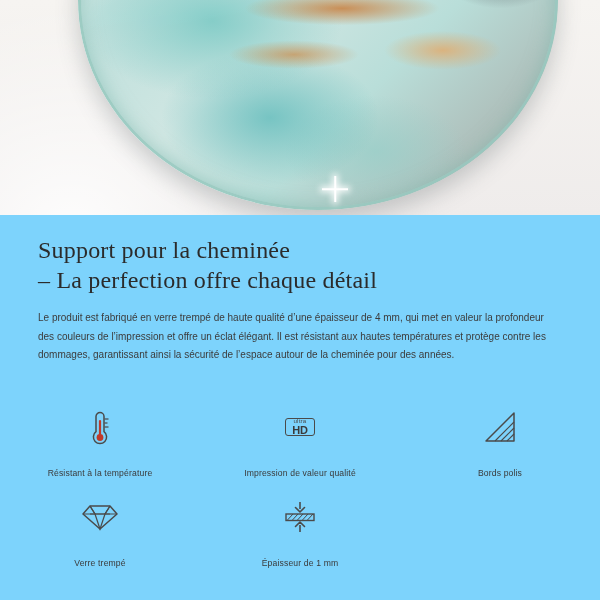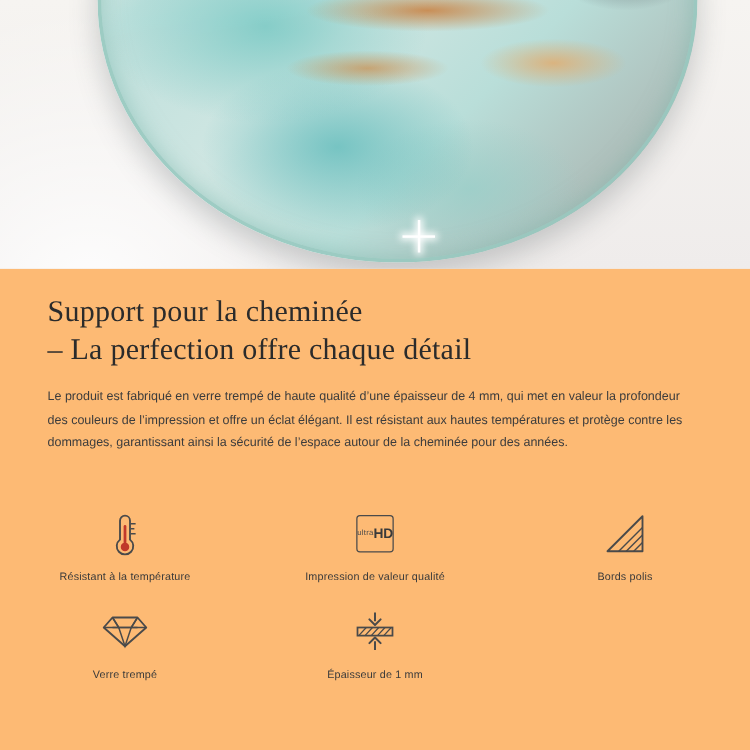--- a/index.html
+++ b/index.html
@@ -5,21 +5,21 @@
   * { box-sizing: border-box; }
   html, body {
     margin: 0; padding: 0;
     width: 600px; height: 600px;
     background: #ffffff;
     font-family: "Liberation Sans", sans-serif;
   }
   .page {
     position: relative;
     width: 600px; height: 600px;
-    background: #fdba74;
+    background: #7dd3fc;
     overflow: hidden;
   }
 
   
   .hero {
     position: absolute;
     top: 0; left: 0;
     width: 600px; height: 215px;
     overflow: hidden;
     background: #f3f1ee;
@@ -130,33 +130,33 @@
     justify-content: flex-start;
     padding-top: 6px;
   }
   .feature .glyph {
     height: 42px;
     display: flex;
     align-items: center;
     justify-content: center;
   }
   .feature .caption {
-    margin-top: 8px;
+    margin-top: 20px;
     font-size: 8.6px;
     color: #3a3a3a;
     text-align: right;
     letter-spacing: 0.15px;
     white-space: nowrap;
   }
   .ultrahd {
-    width: 30px; height: 30px;
+    width: 30px; height: 18px;
     border: 1.6px solid #4a4a4a;
     border-radius: 3px;
     display: flex;
-    flex-direction: row;
+    flex-direction: column;
     align-items: center;
     justify-content: center;
     line-height: 1;
   }
   .ultrahd .u-top { font-size: 6.2px; color: #4a4a4a; letter-spacing: .2px; }
   .ultrahd .u-bot { font-size: 11px; font-weight: bold; color: #3a3a3a; letter-spacing: -.3px; }
   svg { display: block; }
 </style>
 </head>
 <body>

